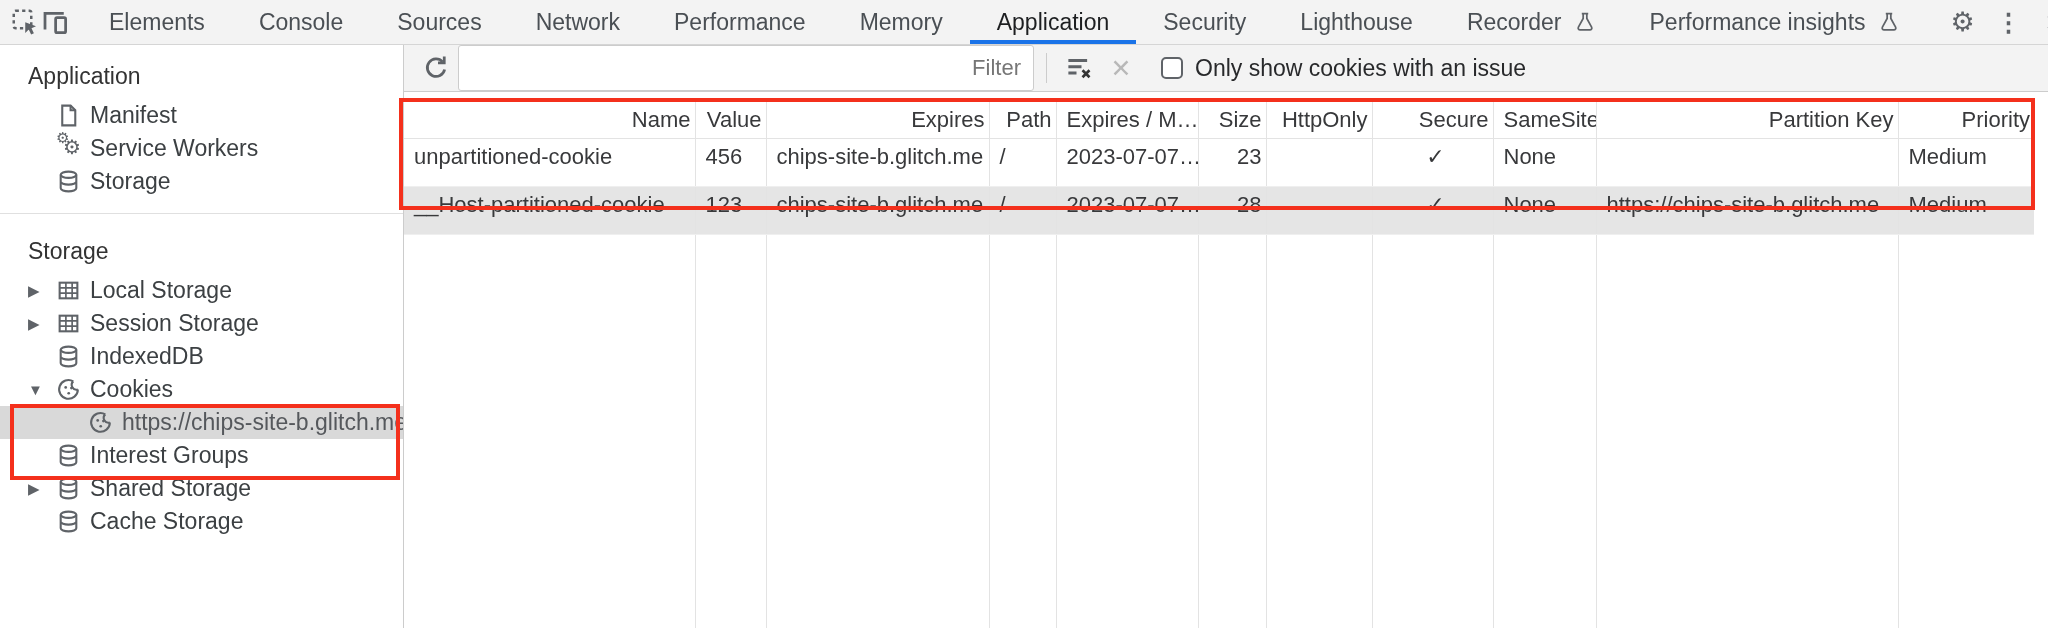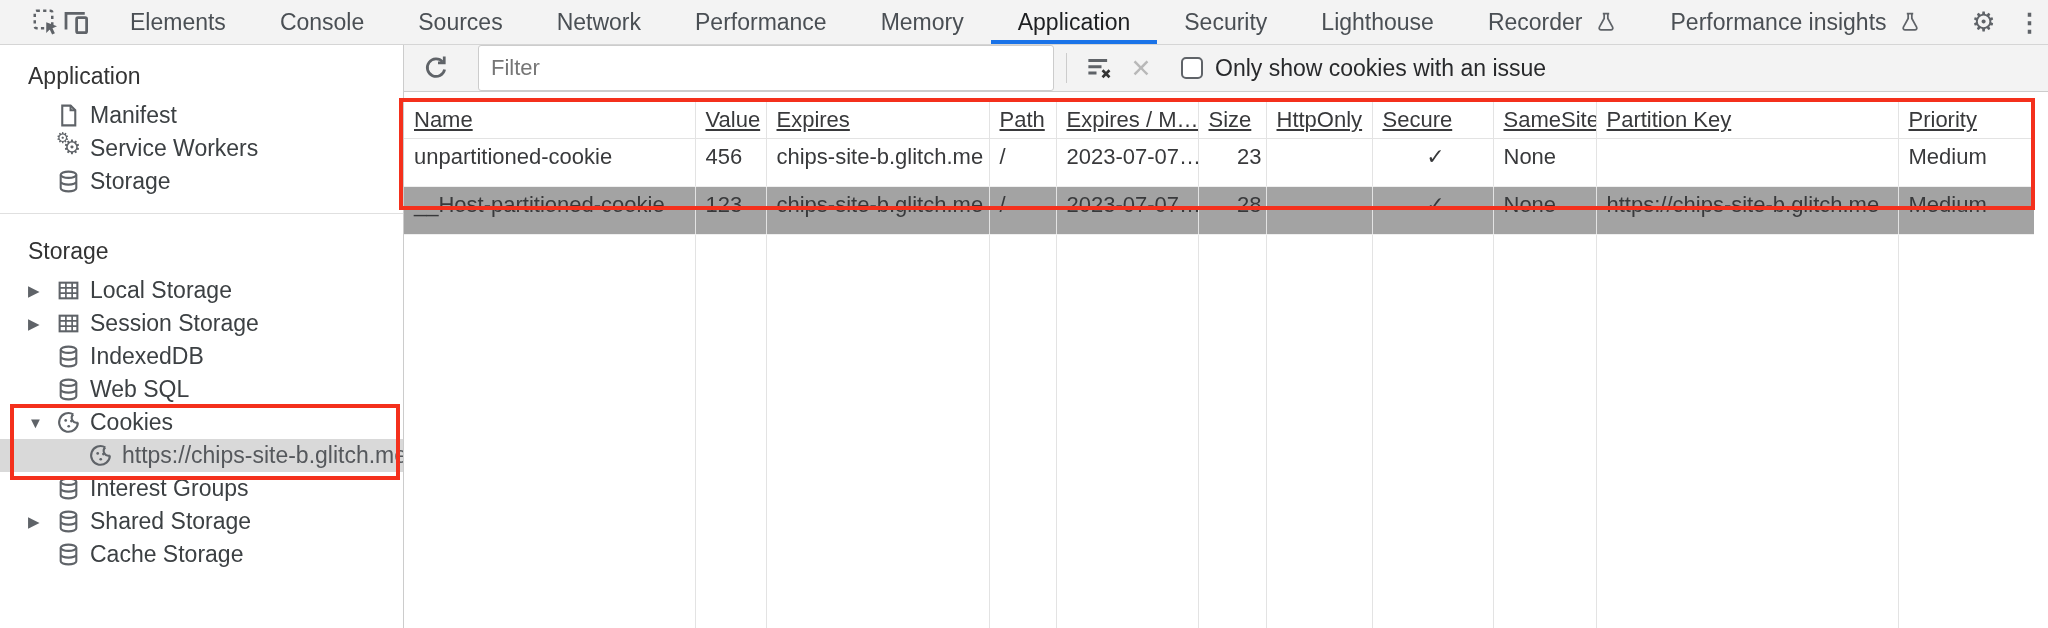--- a/index.html
+++ b/index.html
@@ -1,21 +1,21 @@
 <!DOCTYPE html>
 <html><head>
 <meta charset="utf-8">
 <style>
   html,body{margin:0;padding:0;background:#fff;}
   .page{position:relative;width:2048px;height:628px;overflow:hidden;background:#fff;
         font-family:"Liberation Sans",sans-serif;color:#333;}
 
   
   .tabbar{display:flex;align-items:stretch;height:45px;background:#f3f3f3;
-          border-bottom:1px solid #d5d5d5;box-sizing:border-box;padding-left:21px;}
+          border-bottom:1px solid #d5d5d5;box-sizing:border-box;}
   .icon-btn{width:48px;display:flex;align-items:center;justify-content:center;
             background:none;border:none;padding:0;cursor:pointer;}
   .icon-btn:first-child{margin-left:10px;}
   .vdiv{width:1px;background:#c9c9c9;margin:9px 6px;}
   .tabs{display:flex;align-items:stretch;}
   .tab{padding:0 27px;display:flex;align-items:center;font-size:23px;color:#4a4f54;
        cursor:pointer;white-space:nowrap;}
   .tab.selected{color:#1d1f21;box-shadow:inset 0 -4px 0 #1a73e8;}
   .flask{margin-left:12px;display:flex;align-items:center;}
   .tabbar-right{margin-left:auto;display:flex;align-items:center;padding-right:12px;}
@@ -45,43 +45,43 @@
   .sw-icon{position:relative;width:25px;height:25px;}
   .sw-icon .g1{position:absolute;left:0px;top:-7px;font-size:15px;color:#5f6368;}
   .sw-icon .g2{position:absolute;left:7px;top:-1px;font-size:20px;color:#5f6368;}
 
   
   .main{flex:1;display:flex;flex-direction:column;min-width:0;}
   .main-toolbar{height:47px;flex:none;box-sizing:border-box;background:#f3f3f3;
                 border-bottom:1px solid #ccc;display:flex;align-items:center;padding-left:12px;}
   .tool-btn{width:40px;height:40px;display:flex;align-items:center;justify-content:center;
             background:none;border:none;padding:0;cursor:pointer;}
-  .filter-input{width:550px;height:32px;margin-left:22px;border:1px solid #ccc;border-radius:3px;
+  .filter-input{width:550px;height:32px;margin-left:2px;border:1px solid #ccc;border-radius:3px;
                 font-size:22px;padding:6px 12px;color:#333;font-family:"Liberation Sans",sans-serif;
-                background:#fff;outline:none;}
+                background:#fff;outline:none;text-align:right;}
   .filter-input::placeholder{color:#767676;}
   .tool-vdiv{width:1px;height:30px;background:#ccc;margin:0 12px;flex:none;}
   .x-disabled{color:#b8b8b8;font-size:25px;width:44px;text-align:center;background:none;
               border:none;padding:0;}
   .issue-checkbox{appearance:none;-webkit-appearance:none;width:22px;height:22px;
                   border:2px solid #5f6368;border-radius:5px;margin:0 0 0 18px;background:#fff;
                   cursor:pointer;flex:none;}
   .checkbox-label{margin-left:12px;font-size:23px;color:#28292b;cursor:default;}
 
   
   .content{flex:1;background:#fff;padding-top:10px;overflow:hidden;}
   table.cookies{border-collapse:collapse;table-layout:fixed;width:1630px;font-size:22px;
                 color:#38393b;}
-  table.cookies th{font-weight:normal;text-align:left;height:36px;padding:0 4px 0 10px;
+  table.cookies th{font-weight:normal;text-align:right;height:36px;padding:0 4px 0 10px;
                    border-bottom:1px solid #e3e3e3;background:#fff;overflow:hidden;
-                   white-space:nowrap;text-decoration:underline;}
+                   white-space:nowrap;}
   table.cookies th + th, table.cookies td + td{border-left:1px solid #e3e3e3;}
   table.cookies td{height:35px;padding:0 4px 12px 10px;white-space:nowrap;overflow:hidden;}
   tr.data-row td{border-bottom:1px solid #efefef;}
-  tr.row-even td{background:#a3a3a3;}
+  tr.row-even td{background:#e5e5e5;}
   td.name-cell{padding-left:36px;}
   td.right{text-align:right;padding-right:14px;}
   td.center{text-align:center;padding-left:0;}
   tr.filler td{height:420px;background:#fff;border-bottom:none;}
 
   
   .red-box{position:absolute;box-sizing:border-box;border:4px solid #f4301c;z-index:6;
            pointer-events:none;}
   #red-table{left:399px;top:98px;width:1636px;height:112px;}
   #red-sidebar{left:10px;top:404px;width:390px;height:76px;}
@@ -210,30 +210,20 @@
         <span class="twisty"></span>
         <span class="tree-icon">
           <svg class="ico" width="25" height="25" viewBox="0 0 24 24">
             <ellipse cx="12" cy="5.5" rx="7.5" ry="3" fill="none" stroke="#5f6368" stroke-width="2"></ellipse>
             <path d="M4.5 5.5v13c0 1.7 3.4 3 7.5 3s7.5-1.3 7.5-3v-13M4.5 12c0 1.7 3.4 3 7.5 3s7.5-1.3 7.5-3" fill="none" stroke="#5f6368" stroke-width="2"></path>
           </svg>
         </span>
         <span class="tree-label">IndexedDB</span>
       </div>
 
-      <div class="tree-item">
-        <span class="twisty"></span>
-        <span class="tree-icon">
-          <svg class="ico" width="25" height="25" viewBox="0 0 24 24">
-            <ellipse cx="12" cy="5.5" rx="7.5" ry="3" fill="none" stroke="#5f6368" stroke-width="2"></ellipse>
-            <path d="M4.5 5.5v13c0 1.7 3.4 3 7.5 3s7.5-1.3 7.5-3v-13M4.5 12c0 1.7 3.4 3 7.5 3s7.5-1.3 7.5-3" fill="none" stroke="#5f6368" stroke-width="2"></path>
-          </svg>
-        </span>
-        <span class="tree-label">Web SQL</span>
-      </div>
 
       <div class="tree-item">
         <span class="twisty">▼</span>
         <span class="tree-icon">
           <svg class="ico" width="25" height="25" viewBox="0 0 24 24">
             <path d="M16.6 4.2 A9 9 0 1 0 21 12 M16.6 4.2 a4.6 4.6 0 0 0 4.4 7.8" fill="none" stroke="#5f6368" stroke-width="2"></path>
             <circle cx="9.3" cy="10" r="1.3" fill="#5f6368"></circle>
             <circle cx="12.2" cy="15.6" r="1.3" fill="#5f6368"></circle>
             <circle cx="14.8" cy="10.6" r="1.3" fill="#5f6368"></circle>
           </svg>

